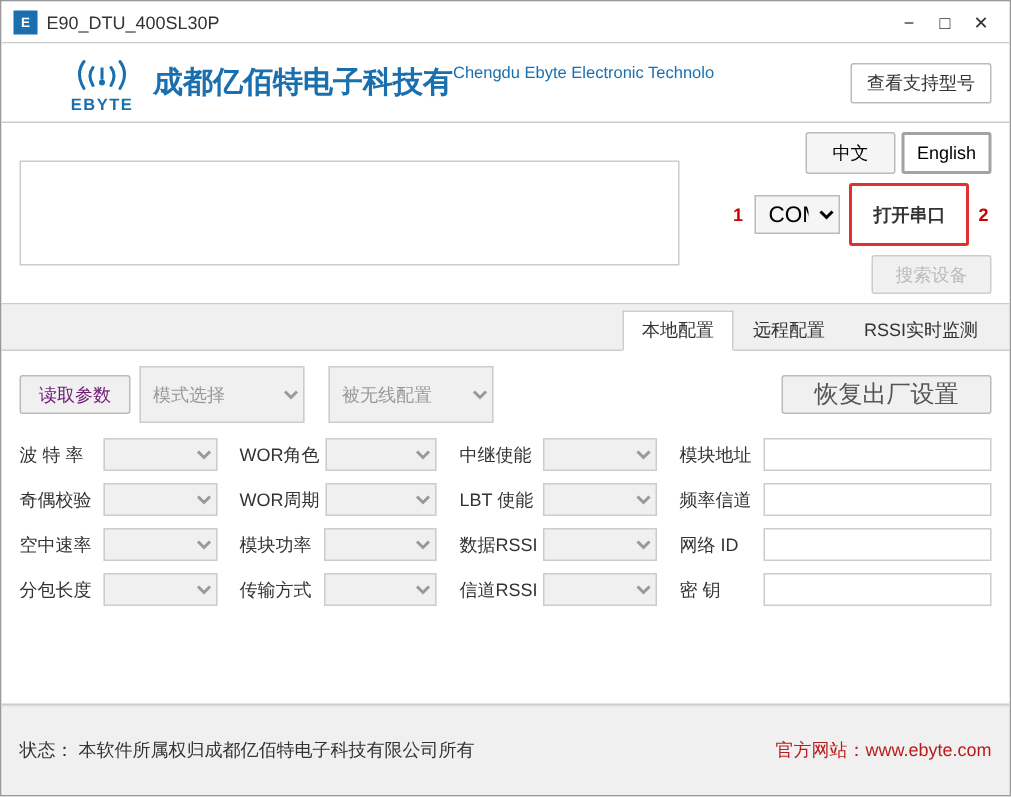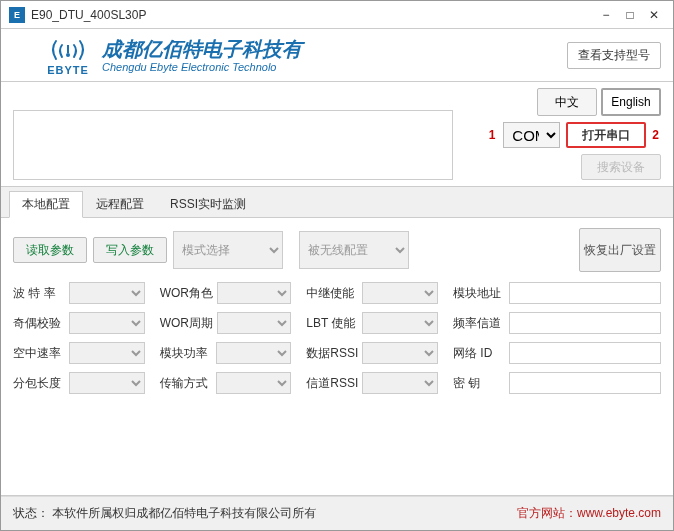--- a/index.html
+++ b/index.html
@@ -95,22 +95,21 @@
       line-height: 1;
     }
     .logo-text-ebyte {
       font-size: 11px;
       font-weight: bold;
       color: #1a6faf;
       letter-spacing: 1px;
     }
     .logo-title {
       display: flex;
-      flex-direction: column;
-      font-style: italic;
+      flex-direction: row;
     }
     .logo-chinese {
       font-size: 20px;
       font-weight: bold;
       color: #1a6faf;
       line-height: 1.2;
     }
     .logo-english {
       font-size: 11px;
       color: #1a6faf;
@@ -124,21 +123,21 @@
       color: #333;
       border-radius: 2px;
     }
 
     
     .control-panel {
       background: #fff;
       border-bottom: 1px solid #ccc;
       padding: 6px 12px;
       display: flex;
-      align-items: flex-end;
+      align-items: center;
       gap: 8px;
     }
     .text-area-box {
       flex: 1;
       height: 70px;
       border: 1px solid #ccc;
       background: #fff;
       resize: none;
       font-size: 12px;
       padding: 4px;
@@ -183,21 +182,21 @@
     .port-select {
       width: 57px;
       height: 26px;
       border: 1px solid #bbb;
       background: #f5f5f5;
       font-size: 15px;
       padding: 0 4px;
     }
     .open-port-btn {
       width: 80px;
-      height: 26px;
+      height: 42px;
       border: 2px solid #e03030;
       background: #fff;
       font-size: 12px;
       cursor: pointer;
       color: #333;
       border-radius: 2px;
       font-weight: bold;
     }
 
     .action-row {
@@ -217,20 +216,21 @@
     }
     .action-btn:disabled { cursor: default; color: #bbb; }
 
     
     .tabs {
       display: flex;
       background: #f0f0f0;
       border-bottom: 1px solid #ccc;
       padding: 4px 8px 0;
       gap: 0;
+      justify-content: flex-end;
     }
     .tab {
       padding: 4px 12px;
       font-size: 12px;
       cursor: pointer;
       border: 1px solid transparent;
       border-bottom: none;
       background: transparent;
       color: #333;
     }
@@ -257,38 +257,38 @@
       margin-bottom: 10px;
     }
     .param-btn {
       height: 26px;
       padding: 0 12px;
       border: 1px solid #bbb;
       background: #f0f0f0;
       font-size: 12px;
       cursor: pointer;
       border-radius: 2px;
-      color: #15803d;
+      color: #701a75;
     }
     .param-select {
       height: 38px;
       border: 1px solid #ccc;
       background: #f0f0f0;
       font-size: 12px;
       padding: 0 4px;
       color: #999;
       width: 110px;
     }
     .spacer { flex: 1; }
     .restore-btn {
-      height: 44px;
-      padding: 0 4px;
+      height: 26px;
+      padding: 0 21px;
       border: 1px solid #bbb;
       background: #f0f0f0;
-      font-size: 12px;
+      font-size: 16px;
       cursor: pointer;
       border-radius: 2px;
       color: #555;
     }
 
     
     .param-grid {
       display: grid;
       grid-template-columns: 1fr 1fr 1fr 1fr;
       gap: 8px 15px;
@@ -319,21 +319,21 @@
       border: 1px solid #ccc;
       background: #fff;
       font-size: 11px;
       padding: 0 4px;
     }
 
     
     .status-bar {
       background: #f0f0f0;
       border-top: 1px solid #ddd;
-      padding: 8px 12px;
+      padding: 21px 12px;
       display: flex;
       justify-content: space-between;
       align-items: center;
       font-size: 12px;
       color: #333;
     }
     .status-right {
       color: #b91c1c;
     }
   </style>
@@ -412,21 +412,20 @@
     </div>
     <div class="tab">
       <span>RSSI实时监测</span>
     </div>
   </div>
 
   <div class="main-content">
 
     <div class="param-toolbar">
       <button class="param-btn">读取参数</button>
-      <button class="param-btn">写入参数</button>
       <select class="param-select">
         <option>模式选择</option>
       </select>
       <span style="width:4px"></span>
       <select class="param-select">
         <option>被无线配置</option>
       </select>
       <div class="spacer"></div>
       <button class="restore-btn">恢复出厂设置</button>
     </div>

